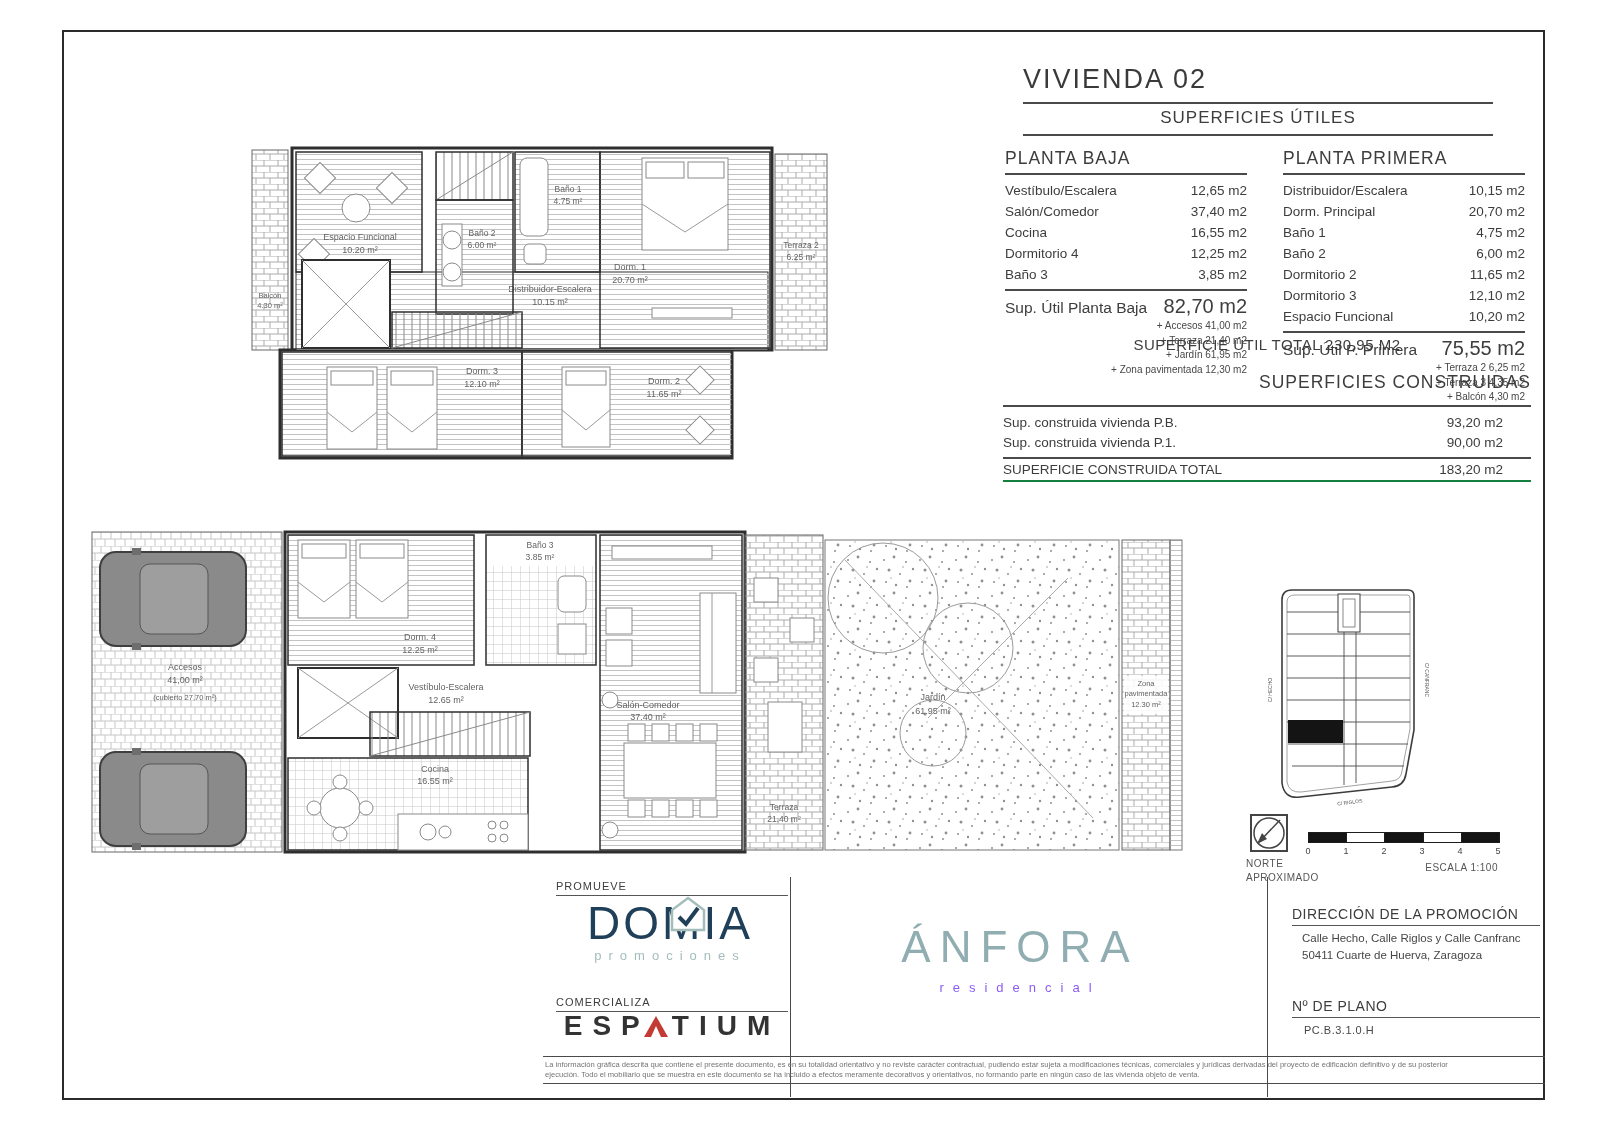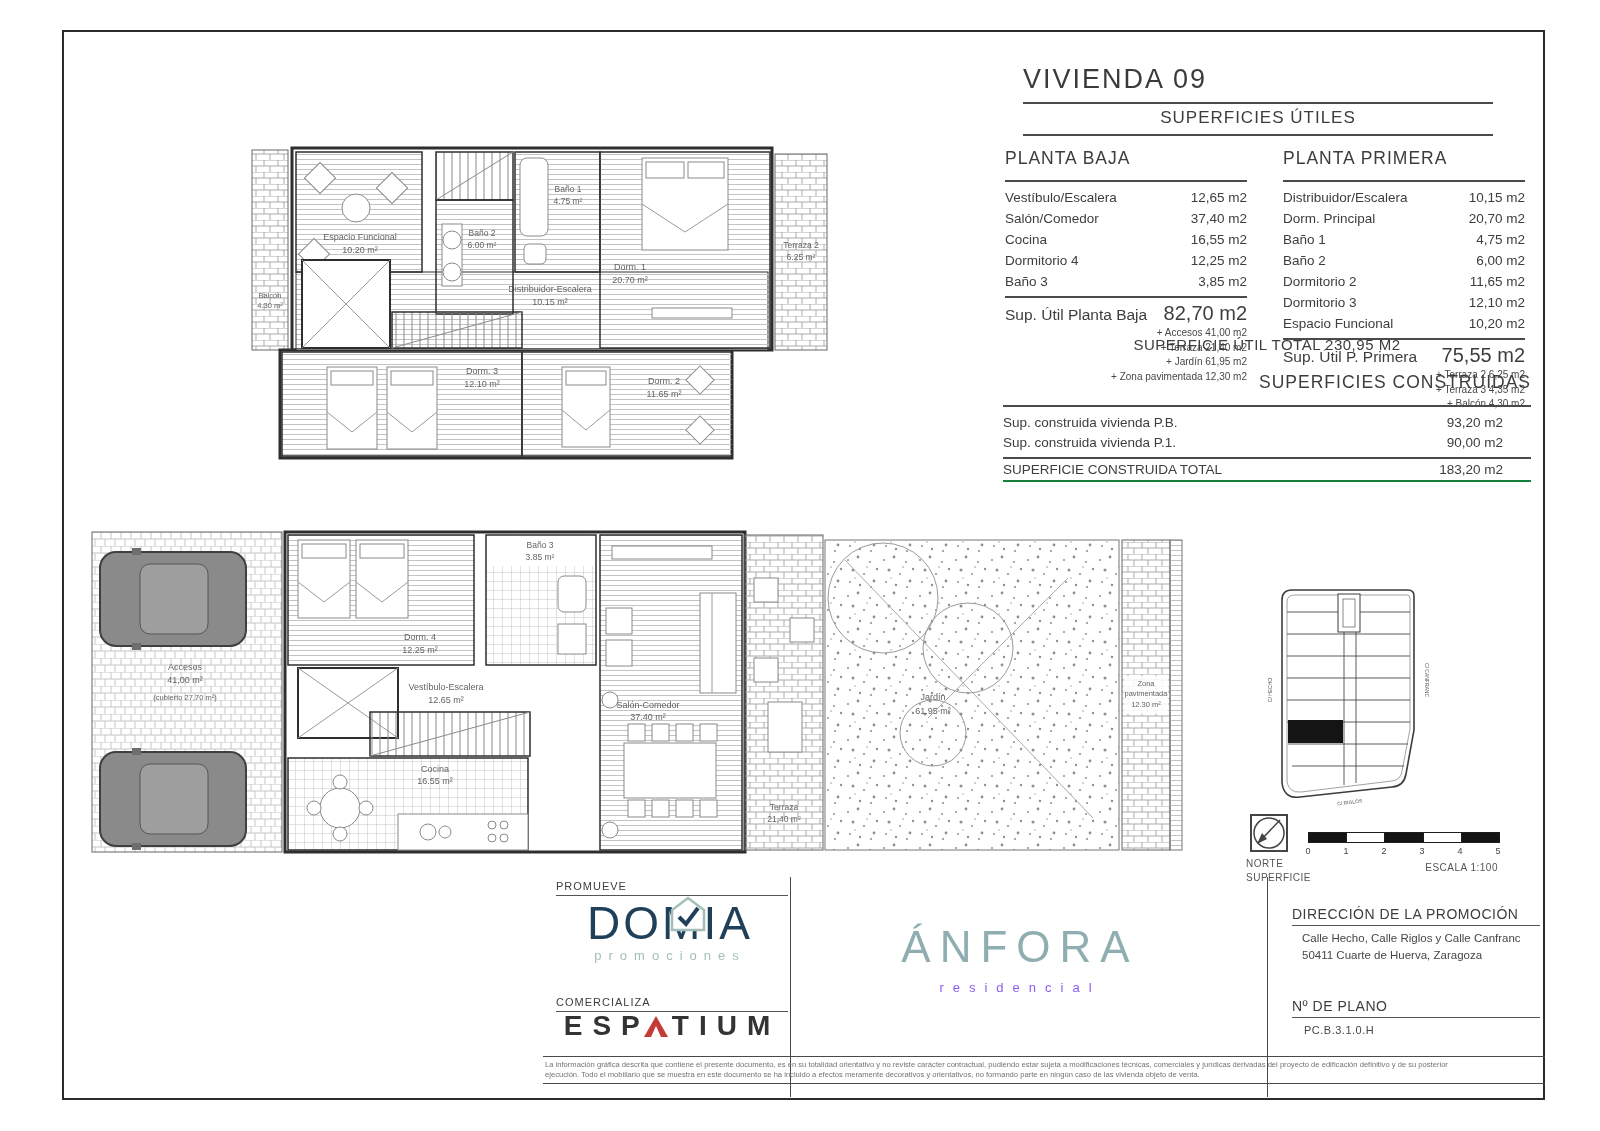--- a/index.html
+++ b/index.html
@@ -9,21 +9,21 @@
   .abs{position:absolute;}
 
   
   .vtitle{left:1023px;top:64px;width:470px;font-size:27px;letter-spacing:2px;color:#3a3a3a;
           border-bottom:2px solid #4a4a4a;padding-bottom:7px;}
   .subtitle{left:1023px;top:108px;width:470px;text-align:center;font-size:17px;letter-spacing:1px;
             border-bottom:2px solid #4a4a4a;padding-bottom:6px;}
   .pcol{width:242px;}
   .col-baja{left:1005px;top:148px;}
   .col-primera{left:1283px;top:148px;}
-  .phead{font-size:17.5px;letter-spacing:1px;border-bottom:2px solid #4a4a4a;padding-bottom:11px;margin-bottom:5px;}
+  .phead{font-size:17.5px;letter-spacing:1px;border-bottom:2px solid #4a4a4a;padding-bottom:4px;margin-bottom:5px;}
   .trow{display:flex;font-size:13.5px;line-height:21px;color:#3d3d3d;}
   .tv{margin-left:auto;}
   .totrow{display:flex;align-items:baseline;border-top:2px solid #4a4a4a;margin-top:4px;padding-top:4px;}
   .totlab{font-size:15.5px;}
   .totval{margin-left:auto;font-size:20px;}
   .extra{font-size:10px;line-height:13.5px;text-align:right;color:#474747;margin-top:1px;}
   .utiltotal{left:1003px;top:336px;width:528px;text-align:center;font-size:15px;letter-spacing:.5px;}
   .constr{left:1003px;top:372px;width:528px;}
   .chead{text-align:right;font-size:17.5px;letter-spacing:1px;border-bottom:2px solid #4a4a4a;padding-bottom:12px;margin-bottom:6px;}
   .crow{display:flex;font-size:13.5px;line-height:20px;padding-right:28px;}
@@ -322,21 +322,21 @@
     <g>
       <rect x="1034" y="22" width="48" height="310" fill="url(#pBrick)" stroke="#666" stroke-width="1"></rect>
       <rect x="1036" y="158" width="44" height="38" fill="#fff" opacity="0.85"></rect>
       <text class="rs" x="1058" y="168">Zona</text>
       <text class="rs" x="1058" y="178">pavimentada</text>
       <text class="rs" x="1058" y="189">12.30 m²</text>
     </g>
     <rect x="1082" y="22" width="12" height="310" fill="url(#pFloor)" stroke="#777" stroke-width="1"></rect>
   </svg>
 
-  <div class="abs vtitle">VIVIENDA 09</div>
+  <div class="abs vtitle">VIVIENDA 02</div>
   <div class="abs subtitle">SUPERFICIES ÚTILES</div>
 
   <div class="abs pcol col-baja">
     <div class="phead">PLANTA BAJA</div>
     <div class="trow">
         <span class="tl">Vestíbulo/Escalera</span>
         <span class="tv">12,65 m2</span>
       </div>
     <div class="trow">
         <span class="tl">Salón/Comedor</span>
@@ -436,21 +436,21 @@
     <text class="street" transform="rotate(-7 88 224)" x="88" y="224">C/ RIGLOS</text>
   </svg>
 
   <svg class="abs" style="left:1246px;top:810px;" width="46" height="46" viewBox="0 0 46 46">
     <rect x="5" y="5" width="36" height="36" fill="none" stroke="#444" stroke-width="2"></rect>
     <circle cx="23" cy="23" r="15" fill="none" stroke="#444" stroke-width="1.5"></circle>
     <line x1="34" y1="10" x2="13" y2="32" stroke="#444" stroke-width="1.5"></line>
     <polygon points="11,34 21,29 16,23" fill="#444"></polygon>
   </svg>
   <div class="abs northlab" style="left:1246px;top:858px;">NORTE</div>
-  <div class="abs northlab" style="left:1246px;top:872px;">SUPERFICIE</div>
+  <div class="abs northlab" style="left:1246px;top:872px;">APROXIMADO</div>
 
   <div class="abs scalebar">
     <div class="sb-b"></div>
     <div class="sb-w"></div>
     <div class="sb-b"></div>
     <div class="sb-w"></div>
     <div class="sb-b"></div>
   </div>
   <span class="sbnum" style="left:1303px;">0</span>
   <span class="sbnum" style="left:1341px;">1</span>

